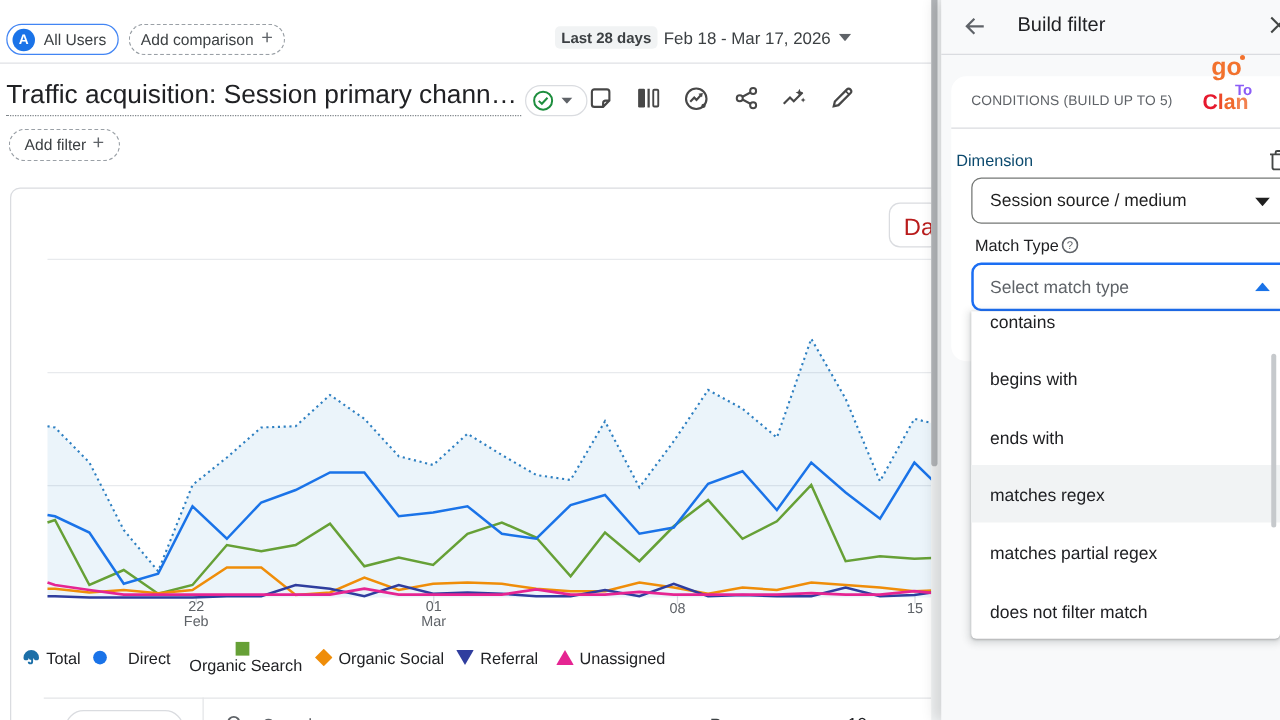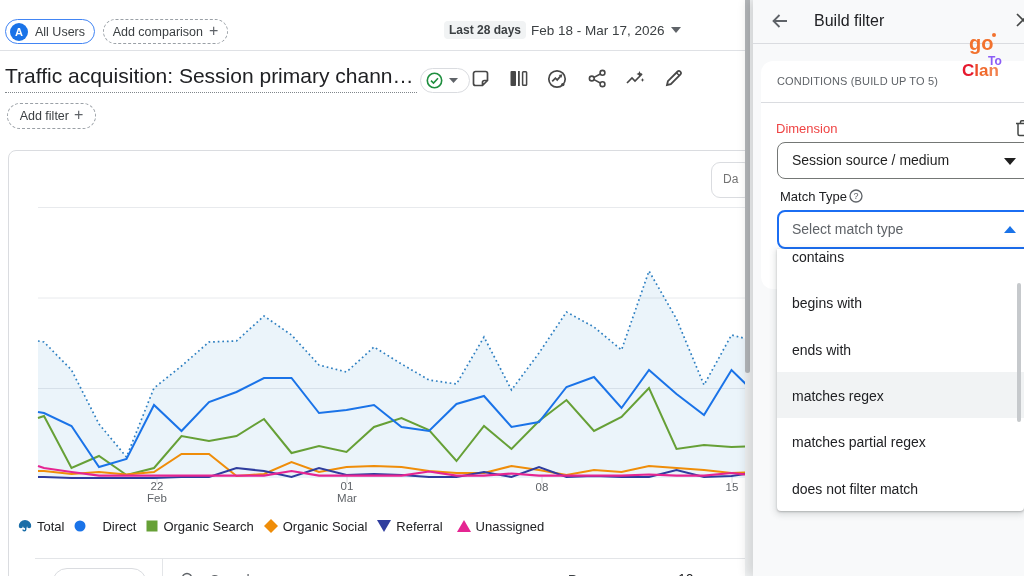--- a/index.html
+++ b/index.html
@@ -76,21 +76,21 @@
   </svg>
 
   <div class="abs" style="left:7px;top:103px;width:89px;height:26px;border:1px dashed #9aa0a6;border-radius:14px;display:flex;align-items:center;justify-content:center;">
     <span style="font-size:12.5px;color:#3c4043;">Add filter</span>
     <span style="font-size:16px;color:#5f6368;margin-left:5px;margin-top:-2px;">+</span>
   </div>
 
   <div class="abs" style="left:8px;top:150px;width:745px;height:430px;border:1px solid #dadce0;border-radius:8px 8px 0 0;background:#fff;"></div>
 
   <div class="abs" style="left:711px;top:162px;width:42px;height:36px;border:1px solid #dadce0;border-radius:9px;background:#fff;"></div>
-  <div class="abs" style="left:723px;top:172px;font-size:12px;color:#737373;">Da</div>
+  <div class="abs" style="left:723px;top:172px;font-size:19px;color:#b91c1c;">Da</div>
 
   <svg id="chart" class="abs" style="left:0;top:0;" width="1024" height="576" viewBox="0 0 1024 576">
       <defs>
         <clipPath id="cc">
           <rect x="9" y="151" width="736" height="425"></rect>
         </clipPath>
       </defs>
       <g clip-path="url(#cc)">
         <line x1="38" x2="745" y1="207.5" y2="207.5" stroke="#e8eaed" stroke-width="1"></line>
         <line x1="38" x2="745" y1="298" y2="298" stroke="#e8eaed" stroke-width="1"></line>
@@ -121,21 +121,21 @@
           <path d="M7.7 7.2 L7.7 10.4 A1.35 1.35 0 0 1 5 10.4" fill="none" stroke="#1c6fa8" stroke-width="1.5"></path>
         </svg>
         <span style="margin-left:5px;">Total</span>
       </div>
       <div style="display: flex; align-items: center; margin-right: 10px;">
         <svg width="12" height="12">
           <circle cx="6" cy="6" r="5.5" fill="#1a73e8"></circle>
         </svg>
         <span style="margin-left:16px;">Direct</span>
       </div>
-      <div style="display: flex; align-items: center; margin-right: 10px;">
+      <div style="display: flex; align-items: center; margin-right: 10px; flex-direction: column;">
         <svg width="12" height="12">
           <rect x="0.5" y="0.5" width="11" height="11" fill="#66a036"></rect>
         </svg>
         <span style="margin-left:5px;">Organic Search</span>
       </div>
       <div style="display: flex; align-items: center; margin-right: 10px;">
         <svg width="14" height="14" viewBox="0 0 14 14">
           <path d="M7 0 L14 7 L7 14 L0 7 Z" fill="#ef8d09"></path>
         </svg>
         <span style="margin-left:5px;">Organic Social</span>
@@ -173,32 +173,32 @@
 
     <svg class="abs" style="left:18px;top:12px;" width="18" height="18" viewBox="0 0 18 18">
       <path d="M16 9 L2.5 9 M8.5 3 L2.5 9 L8.5 15" fill="none" stroke="#5f6368" stroke-width="1.8"></path>
     </svg>
     <div class="abs" style="left:61px;top:12px;font-size:16px;color:#202124;">Build filter</div>
     <svg class="abs" style="left:262px;top:12px;" width="16" height="16" viewBox="0 0 16 16">
       <path d="M2 2 L14 14 M14 2 L2 14" stroke="#444746" stroke-width="1.7"></path>
     </svg>
     <div class="abs" style="left:0;top:43px;width:271px;height:1px;background:#dadce0;"></div>
 
-    <div class="abs" style="left:0;top:0;width:271px;height:100px;z-index:30;font-weight:bold;pointer-events:none;">
+    <div class="abs" style="left:0;top:11px;width:271px;height:100px;z-index:30;font-weight:bold;pointer-events:none;">
       <span class="abs" style="left:216px;top:32px;font-size:20px;color:#f2722e;">go</span>
       <span class="abs" style="left:239px;top:33px;width:4px;height:4px;border-radius:50%;background:#f2722e;"></span>
       <span class="abs" style="left:235px;top:54px;font-size:12px;color:#8b5cf6;">To</span>
       <span class="abs" style="left:209px;top:61px;font-size:17px;"><span style="color:#e6192e;">C</span><span style="color:#ed4b2a;">l</span><span style="color:#f06a2d;">a</span><span style="color:#f2814f;">n</span></span>
     </div>
 
     <div class="abs" style="left:8px;top:61px;width:263px;height:228px;background:#fff;border-radius:12px 0 0 12px;"></div>
     <div class="abs" style="left:24px;top:75px;font-size:11px;letter-spacing:0.15px;color:#5f6368;">CONDITIONS (BUILD UP TO 5)</div>
     <div class="abs" style="left:8px;top:102px;width:263px;height:1px;background:#dadce0;"></div>
 
-    <div class="abs" style="left:23px;top:121px;font-size:13px;color:#ef4444;">Dimension</div>
+    <div class="abs" style="left:12px;top:121px;font-size:13px;color:#0c4a6e;">Dimension</div>
     <svg class="abs" style="left:262px;top:119px;" width="16" height="18" viewBox="0 0 16 18">
       <path d="M3 5 L3 15 a1.5 1.5 0 0 0 1.5 1.5 h7 a1.5 1.5 0 0 0 1.5-1.5 L13 5 M1 4.5 L15 4.5 M5.5 4.5 L5.5 3 a1.2 1.2 0 0 1 1.2-1.2 h2.6 a1.2 1.2 0 0 1 1.2 1.2 L10.5 4.5" fill="none" stroke="#444746" stroke-width="1.5"></path>
     </svg>
 
     <div class="abs" style="left:24px;top:142px;width:260px;height:37px;border:1px solid #747775;border-radius:8px;background:#fff;"></div>
     <div class="abs" style="left:39px;top:152px;font-size:14px;color:#1f1f1f;">Session source / medium</div>
     <svg class="abs" style="left:251px;top:158px;" width="12" height="7">
         <path d="M0 0 L12 0 L6 7 Z" fill="#1f1f1f"></path>
       </svg>
 

